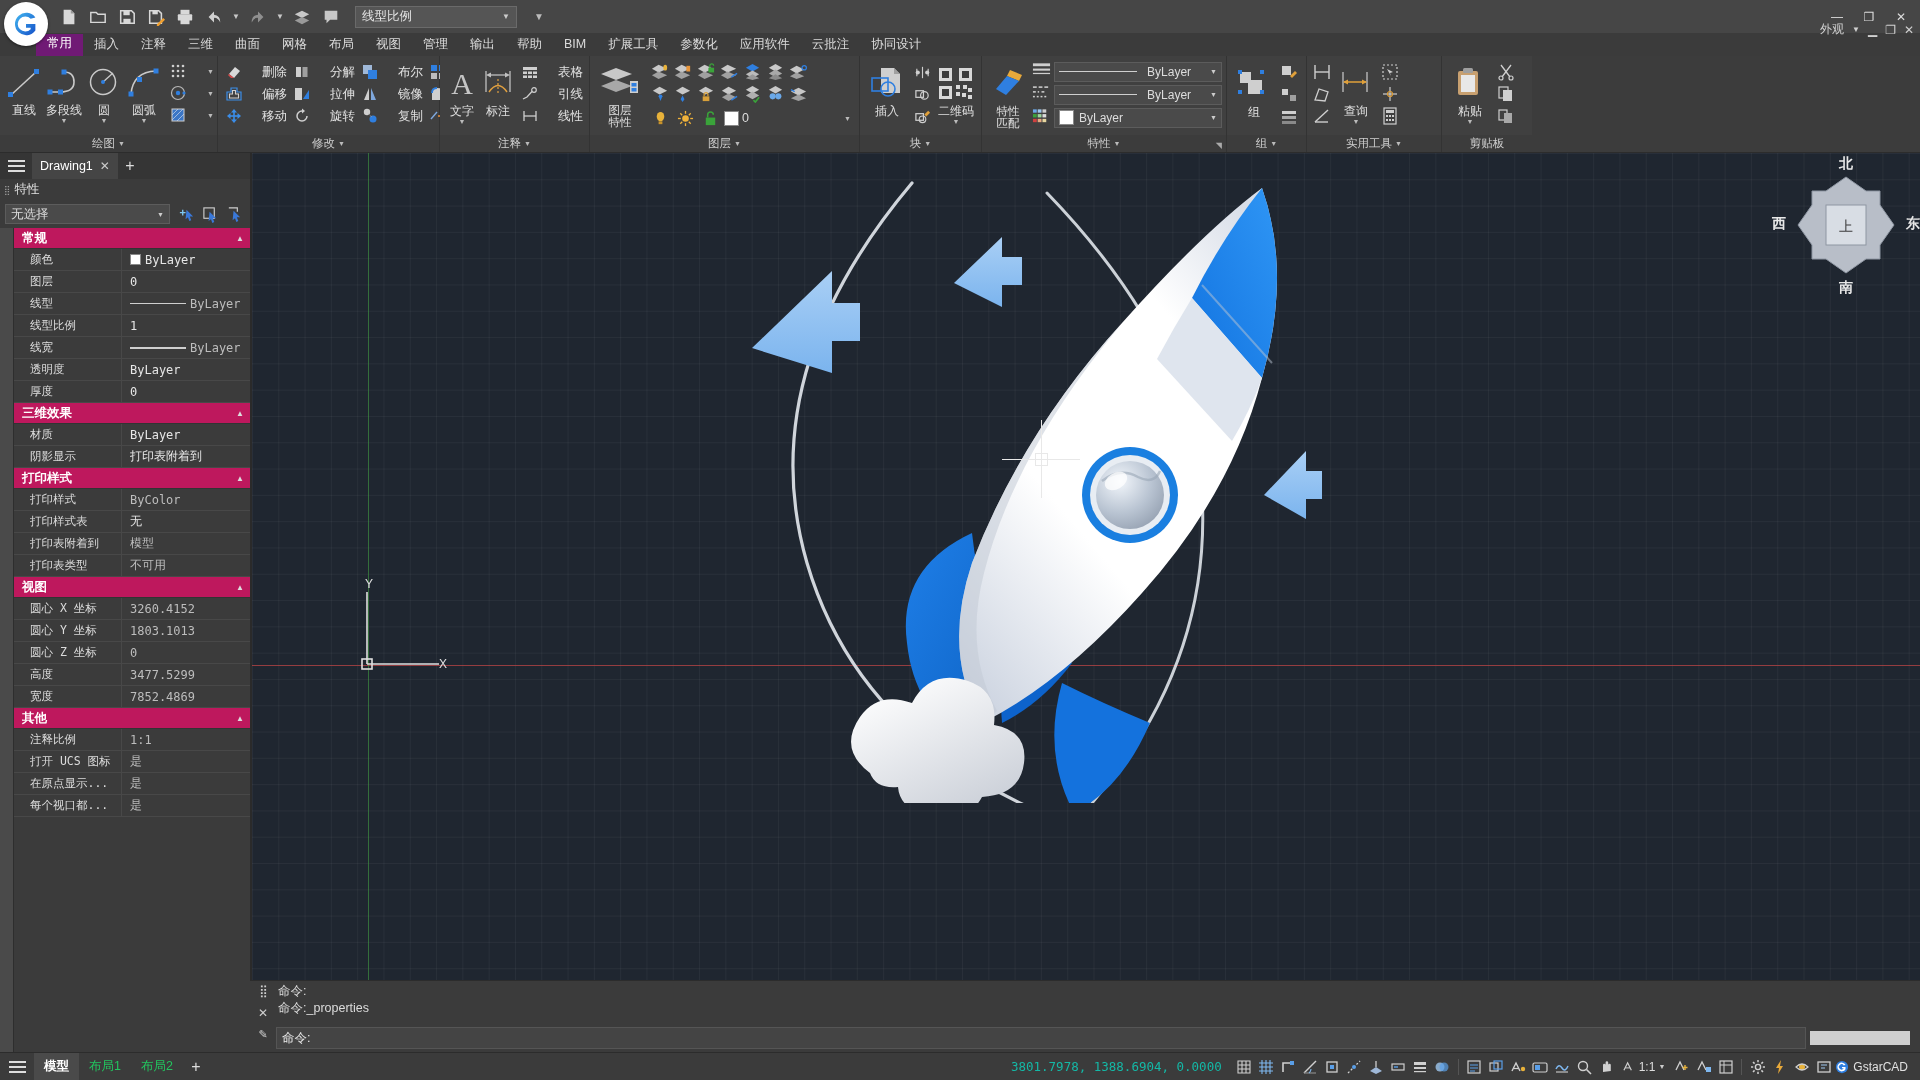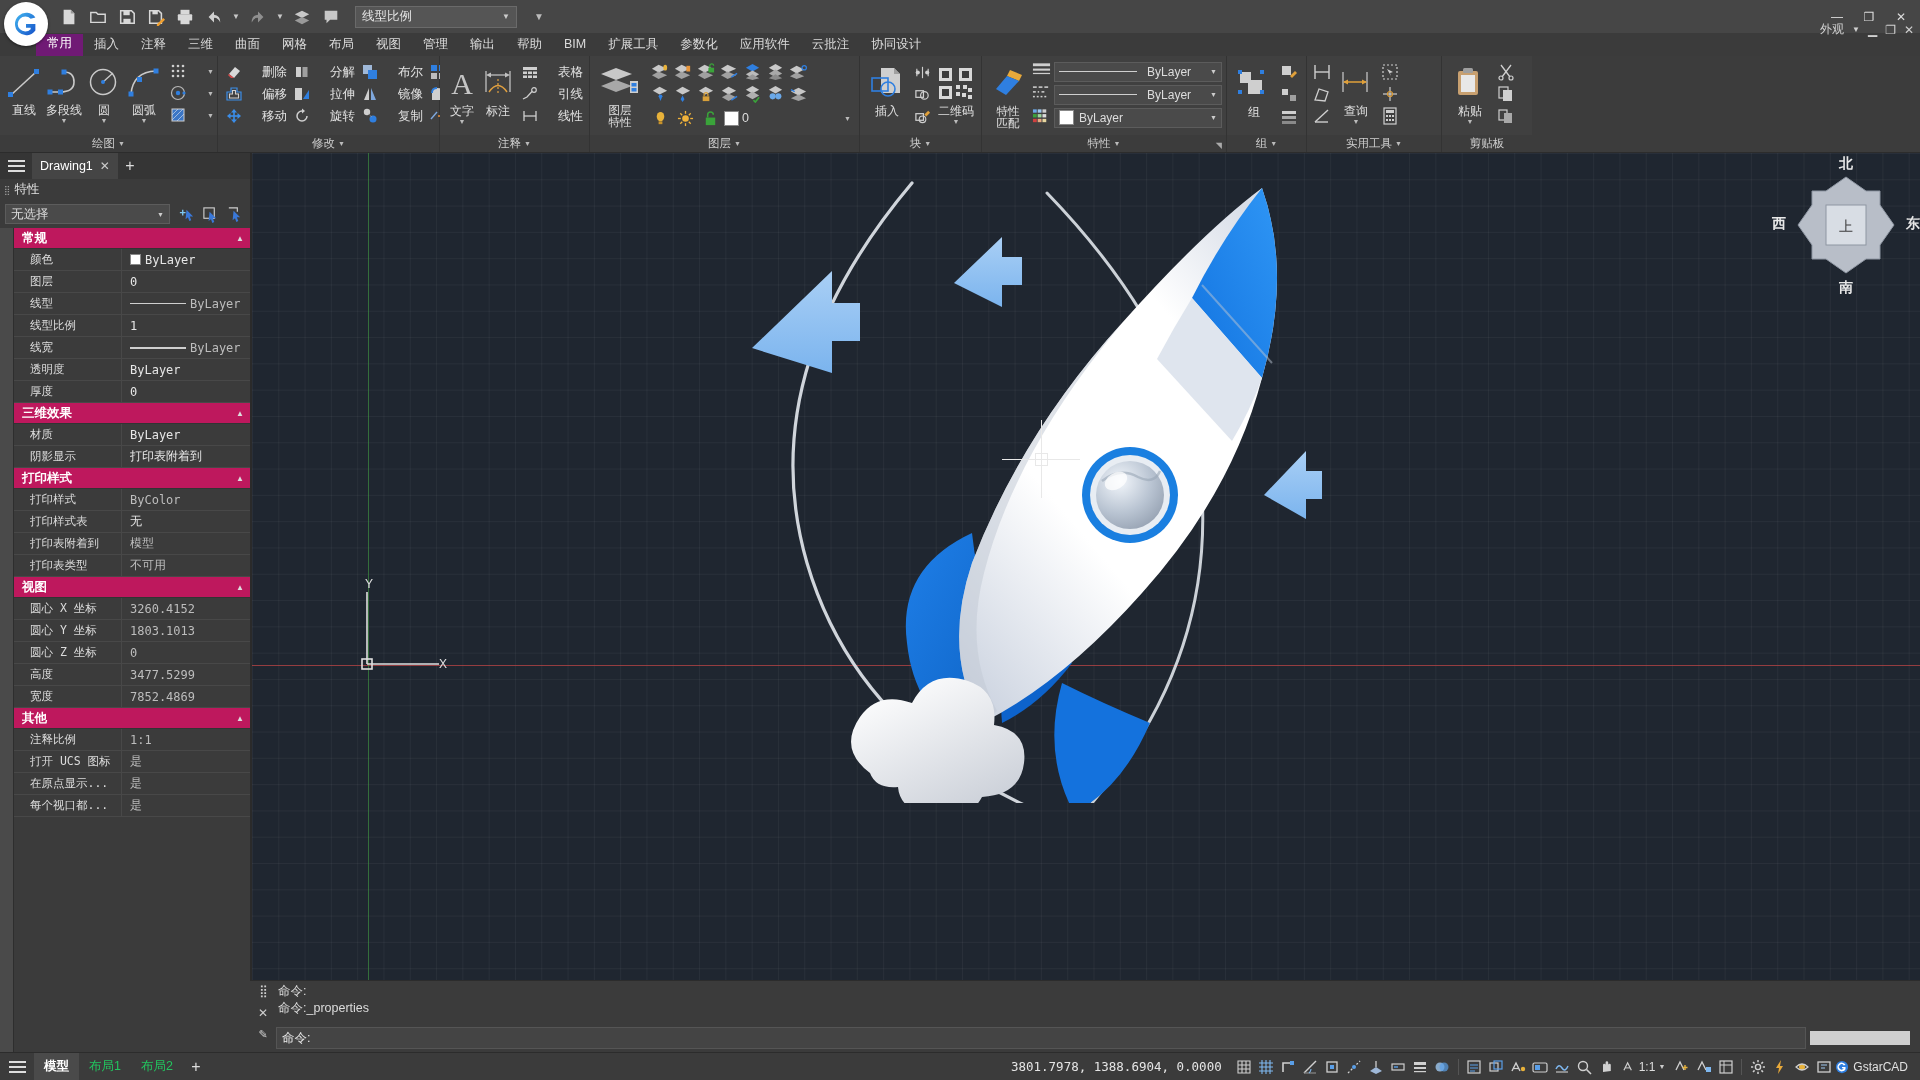--- a/index.html
+++ b/index.html
@@ -133,21 +133,21 @@
 
   
   .status { height:28px; background:#3b3b3b; display:flex; align-items:center; flex:none;
             border-top:1px solid #2c2c2c; }
   .stleft { display:flex; align-items:center; gap:0; }
   .stham { width:34px; height:28px; display:flex; align-items:center; justify-content:center;}
   .stham span { display:block; width:17px; height:2px; background:#ddd; box-shadow:0 5px 0 #ddd, 0 -5px 0 #ddd;}
   .sttab { padding:0 10px; height:28px; display:flex; align-items:center; font-size:12.5px; color:#22c55e;}
   .sttab.active { background:#4a4a4a; color:#fff; font-weight:bold;}
   .stplus { width:26px; display:flex; align-items:center; justify-content:center; font-size:16px; color:#ddd;}
-  .coords { margin-left:auto; font-size:12.5px; color:#e5e5e5; font-family:"DejaVu Sans Mono", monospace;
+  .coords { margin-left:auto; font-size:12.5px; color:#14b8a6; font-family:"DejaVu Sans Mono", monospace;
             padding-right:12px;}
   .sticons { display:flex; align-items:center; gap:1px; padding-right:4px;}
   .sti { width:21px; height:22px; display:flex; align-items:center; justify-content:center; border-radius:2px;}
   .stscale { display:flex; align-items:center; gap:3px; font-size:12px; color:#ddd; padding:0 5px;}
   .stbrand { display:flex; align-items:center; gap:4px; font-size:12px; color:#e0e0e0; padding-right:8px;}
   .vsep { width:1px; height:16px; background:#555; margin:0 4px;}
 </style>
 </head>
 <body>
 

